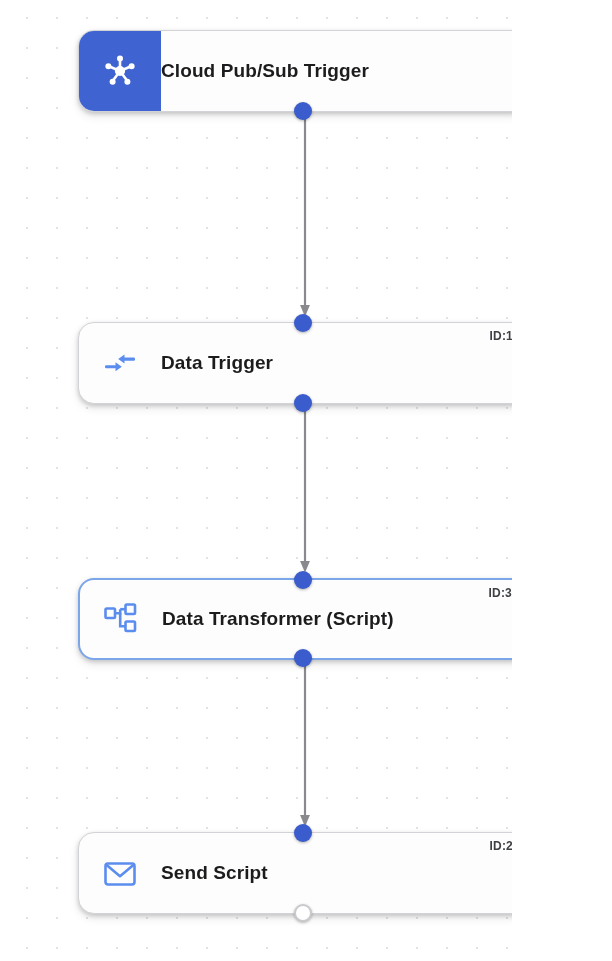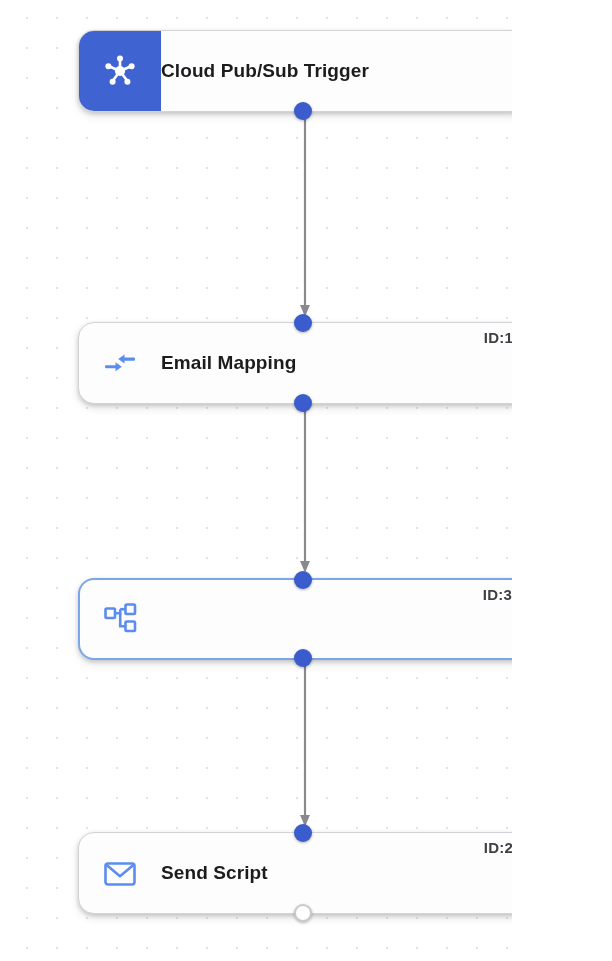--- a/index.html
+++ b/index.html
@@ -82,21 +82,21 @@
     font-weight: bold;
     color: #1c1c1e;
     letter-spacing: 0.1px;
     white-space: nowrap;
   }
 
   .node-id {
     position: absolute;
     top: 6px;
     right: 14px;
-    font-size: 15px;
+    font-size: 12px;
     font-weight: bold;
     color: #3e4044;
     letter-spacing: 0.2px;
   }
 
   
   .handle {
     position: absolute;
     width: 18px;
     height: 18px;
@@ -176,21 +176,21 @@
 
           <rect x="5" y="22.2" width="11.5" height="3.1" rx="1.2"></rect>
           <path d="M15.5,19.2 L21.8,23.7 L15.5,28.2 Z"></path>
 
           <rect x="23.5" y="14.6" width="11.5" height="3.1" rx="1.2"></rect>
           <path d="M24.5,11.6 L18.2,16.1 L24.5,20.6 Z"></path>
         </g>
       </svg>
     </div>
 
-    <span class="node-label">Email Mapping</span>
+    <span class="node-label">Data Trigger</span>
 
     <span class="node-id">ID:1</span>
 
     <div class="handle in filled"></div>
     <div class="handle out filled"></div>
   </div>
 
   <div class="node selected" style="top:578px;">
 
     <div class="icon-slot">
@@ -199,20 +199,21 @@
           <rect x="4.5" y="9.5" width="9.5" height="9.5" rx="1.2"></rect>
           <rect x="24.5" y="5.5" width="9.5" height="9.5" rx="1.2"></rect>
           <rect x="24.5" y="22.5" width="9.5" height="9.5" rx="1.2"></rect>
           <path d="M14,14.2 L19.2,14.2 L19.2,10.2"></path>
           <path d="M19.2,14.2 L19.2,27.2 L24.5,27.2"></path>
           <path d="M19.2,10.2 L24.5,10.2"></path>
         </g>
       </svg>
     </div>
 
+    <span class="node-label">Data Transformer (Script)</span>
 
     <span class="node-id">ID:3</span>
 
     <div class="handle in filled"></div>
     <div class="handle out filled"></div>
   </div>
 
   <div class="node" style="top:832px;">
 
     <div class="icon-slot">

